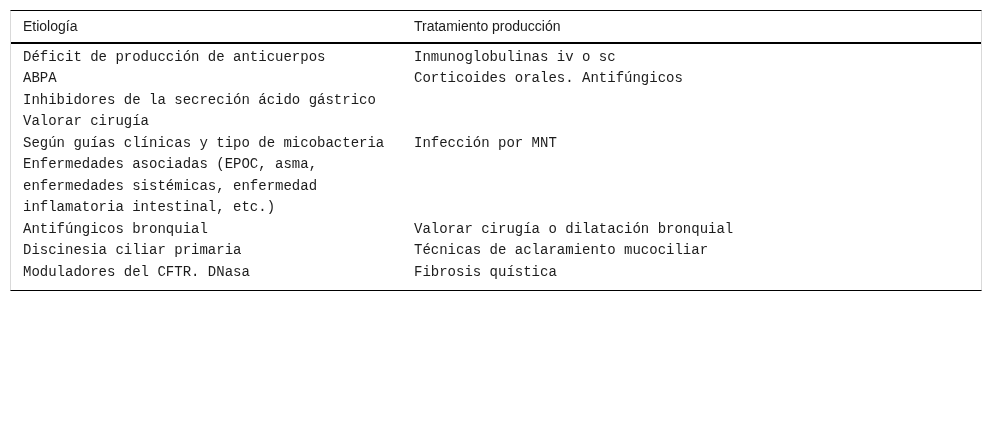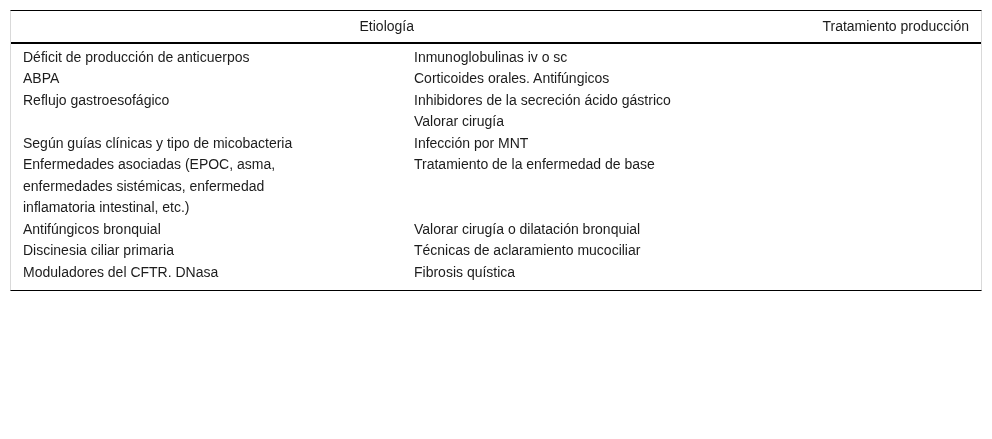--- a/index.html
+++ b/index.html
@@ -20,28 +20,28 @@
     border-bottom: 1.5px solid #000000;
     border-left: 1px solid #d9d9d9;
     border-right: 1px solid #d9d9d9;
   }
   .thead {
     display: grid;
     grid-template-columns: 391px 1fr;
     padding: 5px 12px 4px 12px;
     line-height: 21.5px;
     border-bottom: 2.5px solid #000000;
-    text-align: right;
   }
   .tbody {
     padding: 3px 12px 7px 12px;
   }
   .tr {
     display: grid;
     grid-template-columns: 391px 1fr;
+    font-family: Liberation Mono, monospace;
   }
   .td, .th {
     line-height: 21.5px;
     white-space: pre-wrap;
   }
 </style>
 </head>
 <body>
 
 <div class="table">
@@ -52,33 +52,31 @@
   <div class="tbody">
     <div class="tr">
       <div class="td">Déficit de producción de anticuerpos</div>
       <div class="td">Inmunoglobulinas iv o sc</div>
     </div>
     <div class="tr">
       <div class="td">ABPA</div>
       <div class="td">Corticoides orales. Antifúngicos</div>
     </div>
     <div class="tr">
-      <div class="td">Reflujo gastroesofágico</div>
       <div class="td">Inhibidores de la secreción ácido gástrico
 Valorar cirugía</div>
     </div>
     <div class="tr">
       <div class="td">Según guías clínicas y tipo de micobacteria</div>
       <div class="td">Infección por MNT</div>
     </div>
     <div class="tr">
       <div class="td">Enfermedades asociadas (EPOC, asma,
 enfermedades sistémicas, enfermedad
 inflamatoria intestinal, etc.)</div>
-      <div class="td">Tratamiento de la enfermedad de base</div>
     </div>
     <div class="tr">
       <div class="td">Antifúngicos bronquial</div>
       <div class="td">Valorar cirugía o dilatación bronquial</div>
     </div>
     <div class="tr">
       <div class="td">Discinesia ciliar primaria</div>
       <div class="td">Técnicas de aclaramiento mucociliar</div>
     </div>
     <div class="tr">

